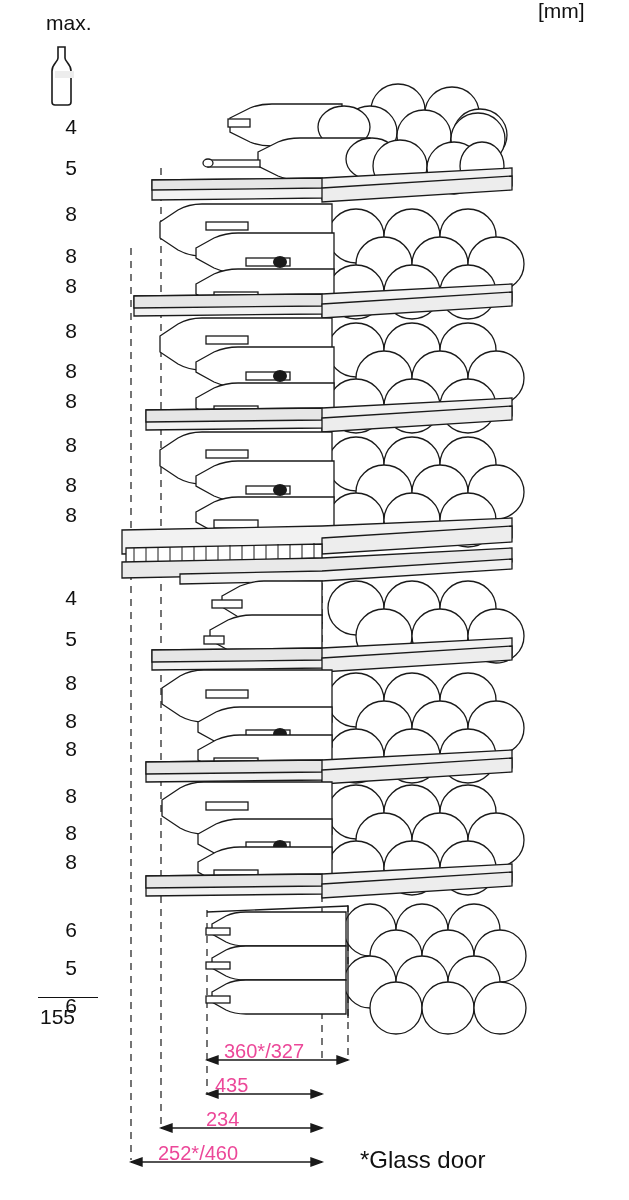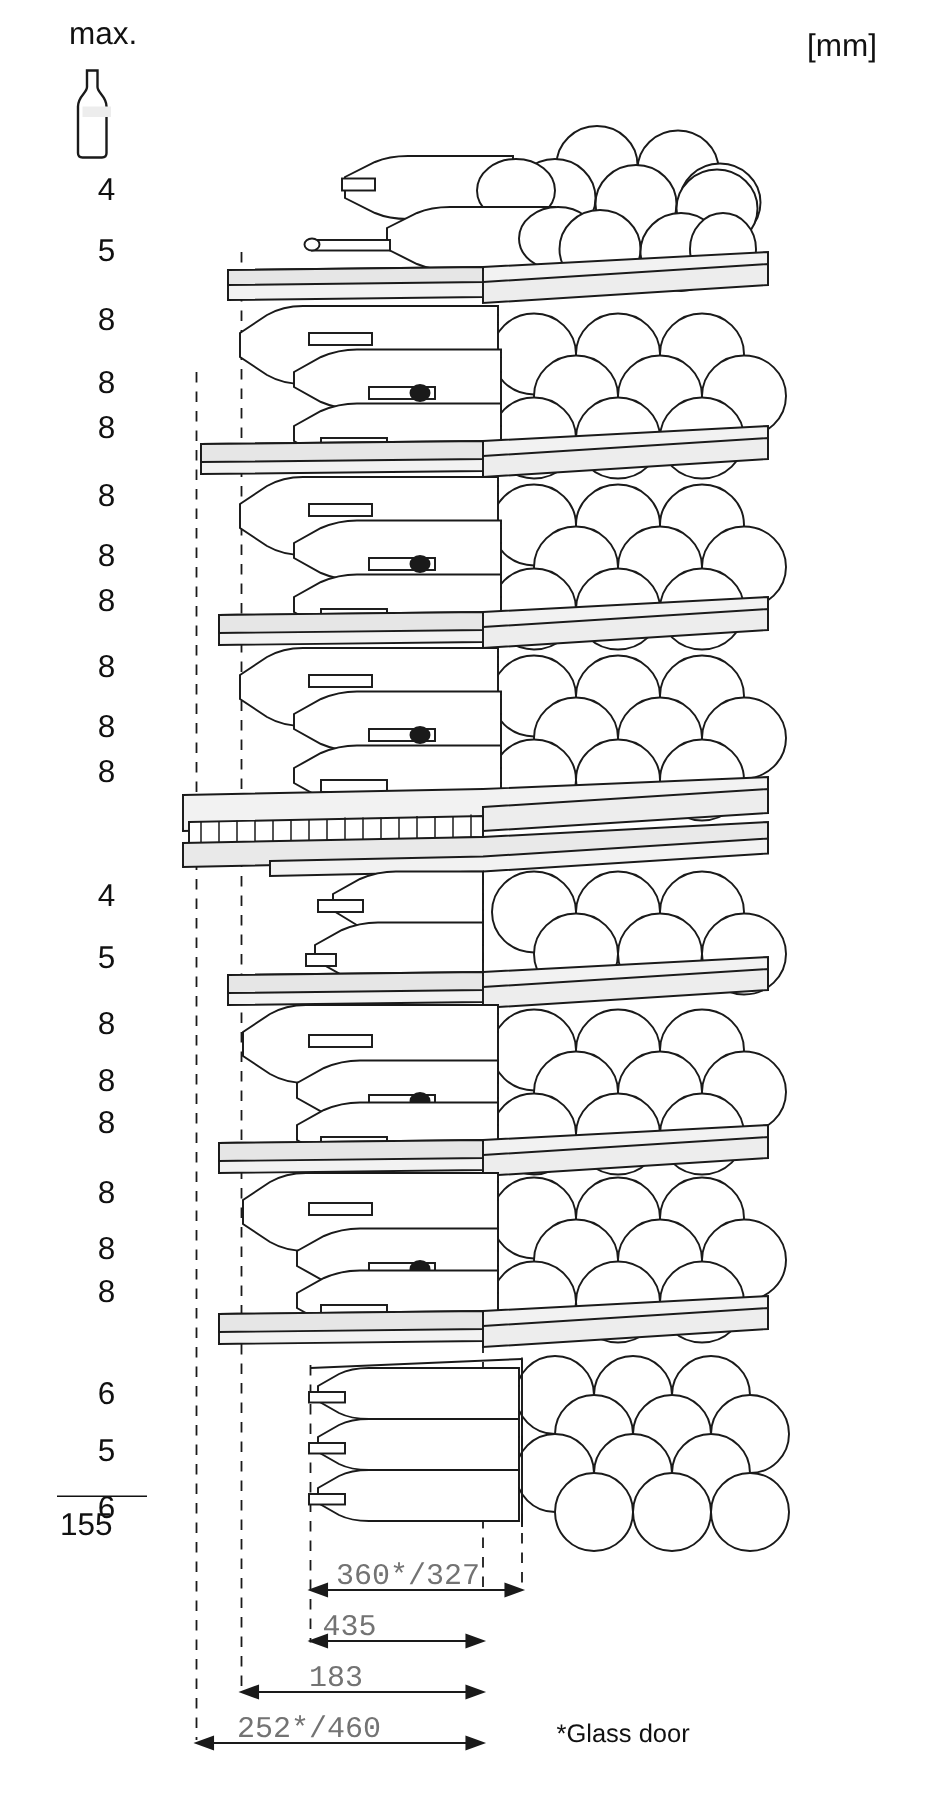--- a/index.html
+++ b/index.html
@@ -32,21 +32,21 @@
     line-height: 1;
   }
   .lbl-max {
     font-size: 21px;
     left: 46px;
     top: 12px;
   }
   .lbl-unit {
     font-size: 21px;
     left: 538px;
-    top: 20px;
+    top: 0;
   }
   .count {
     position: absolute;
     font-size: 21px;
     color: #111;
     text-align: center;
     width: 34px;
     line-height: 1;
   }
   .total {
@@ -62,29 +62,28 @@
     position: absolute;
     left: 38px;
     top: 997px;
     width: 60px;
     height: 1px;
     background: #111;
   }
   .dimlabel {
     position: absolute;
     font-size: 20px;
-    color: #737373;
+    color: #ec4899;
     white-space: nowrap;
-    font-family: Liberation Mono, monospace;
   }
   .footnote {
     position: absolute;
-    font-size: 17px;
+    font-size: 24px;
     color: #111;
-    left: 371px;
+    left: 360px;
     top: 1146px;
   }
 
   svg.diagram {
     position: absolute;
     left: 0; top: 0;
     width: 629px;
     height: 1200px;
   }
 </style>
@@ -378,18 +377,18 @@
   <div class="count" style="left:54px; top:851px;">8</div>
   <div class="count" style="left:54px; top:919px;">6</div>
   <div class="count" style="left:54px; top:957px;">5</div>
   <div class="count" style="left:54px; top:995px;">6</div>
 
   <div class="total-rule"></div>
   <div class="total">155</div>
 
   <div class="dimlabel" style="left:224px; top:1040px;">360*/327</div>
   <div class="dimlabel" style="left:215px; top:1074px;">435</div>
-  <div class="dimlabel" style="left:206px; top:1108px;">183</div>
+  <div class="dimlabel" style="left:206px; top:1108px;">234</div>
   <div class="dimlabel" style="left:158px; top:1142px;">252*/460</div>
 
   <div class="footnote">*Glass door</div>
 
 </div>
 
 </body></html>

